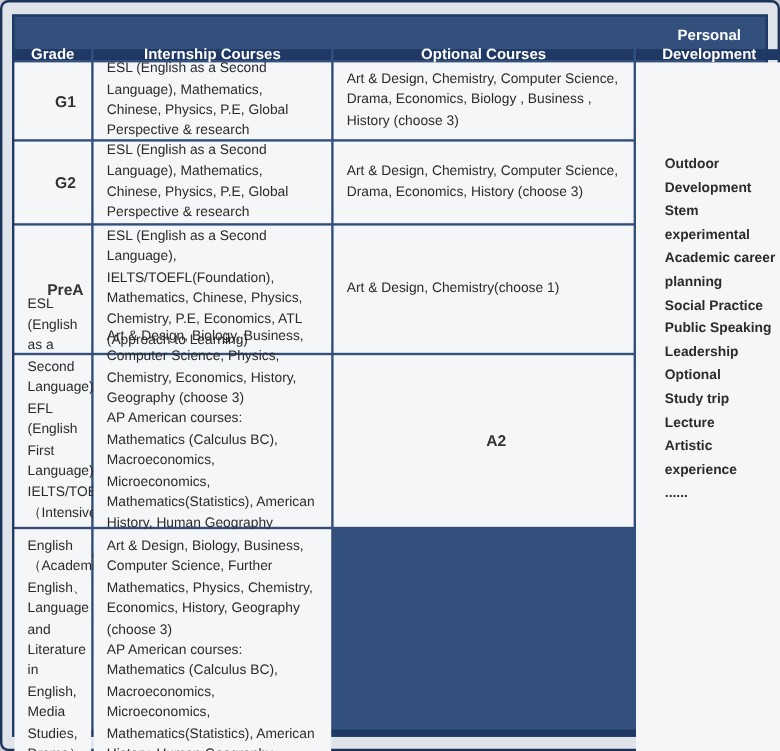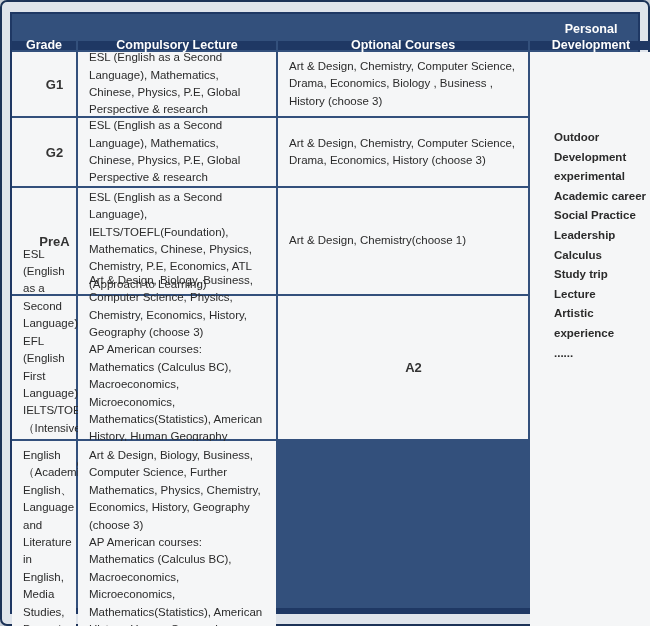--- a/index.html
+++ b/index.html
@@ -57,33 +57,36 @@
   }
   .personal div { white-space:nowrap; }
 </style>
 </head>
 <body>
 
 <div class="frame">
   <div class="course-table">
 
     <div class="head">Grade</div>
-    <div class="head">Compulsory Lecture</div>
+    <div class="head">Internship Courses</div>
     <div class="head">Optional Courses</div>
     <div class="head">Personal
 Development Courses</div>
 
     <div class="cell personal">
       <div>Outdoor</div>
       <div>Development</div>
+      <div>Stem</div>
       <div>experimental</div>
       <div>Academic career</div>
+      <div>planning</div>
       <div>Social Practice</div>
+      <div>Public Speaking</div>
       <div>Leadership</div>
-      <div>Calculus</div>
+      <div>Optional</div>
       <div>Study trip</div>
       <div>Lecture</div>
       <div>Artistic</div>
       <div>experience</div>
       <div>......</div>
     </div>
 
     <div class="cell grade">G1</div>
     <div class="cell txt">
       <p>ESL (English as a Second Language), Mathematics, Chinese, Physics, P.E, Global Perspective &amp; research</p>

